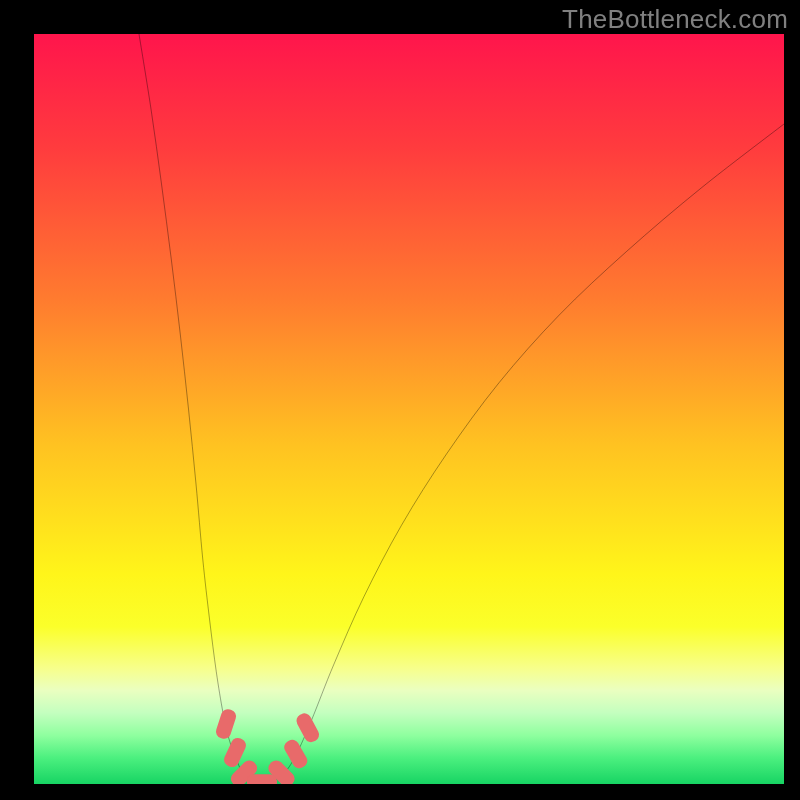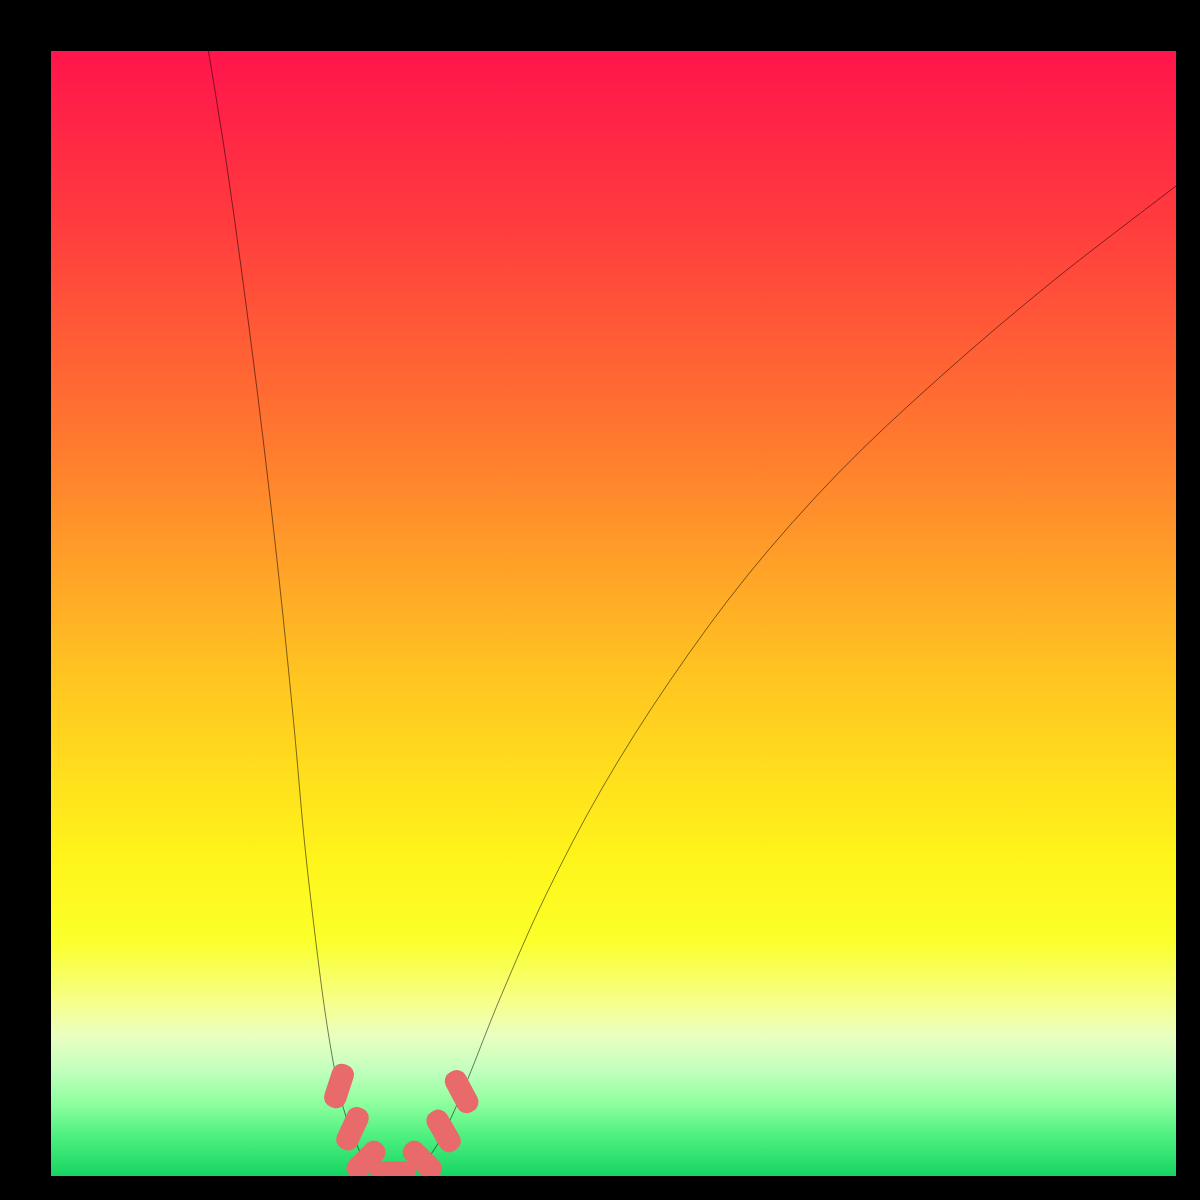--- a/index.html
+++ b/index.html
@@ -36,20 +36,21 @@
     letter-spacing: 0.2px;
   }
   svg {
     display: block;
   }
 </style>
 </head>
 <body>
 
 <div class="frame">
+  <div class="watermark">TheBottleneck.com</div>
   <div class="plot">
     <svg id="chart-svg" width="750" height="750" viewBox="0 0 100 100" preserveAspectRatio="none">
       <defs>
         <linearGradient id="bg-grad" x1="0" y1="0" x2="0" y2="1">
             <stop offset="0%" stop-color="#ff154c"></stop>
             <stop offset="15%" stop-color="#ff3b3e"></stop>
             <stop offset="35%" stop-color="#ff7a2f"></stop>
             <stop offset="55.00000000000001%" stop-color="#ffc321"></stop>
             <stop offset="72%" stop-color="#fff51a"></stop>
             <stop offset="79%" stop-color="#fbff2a"></stop>

